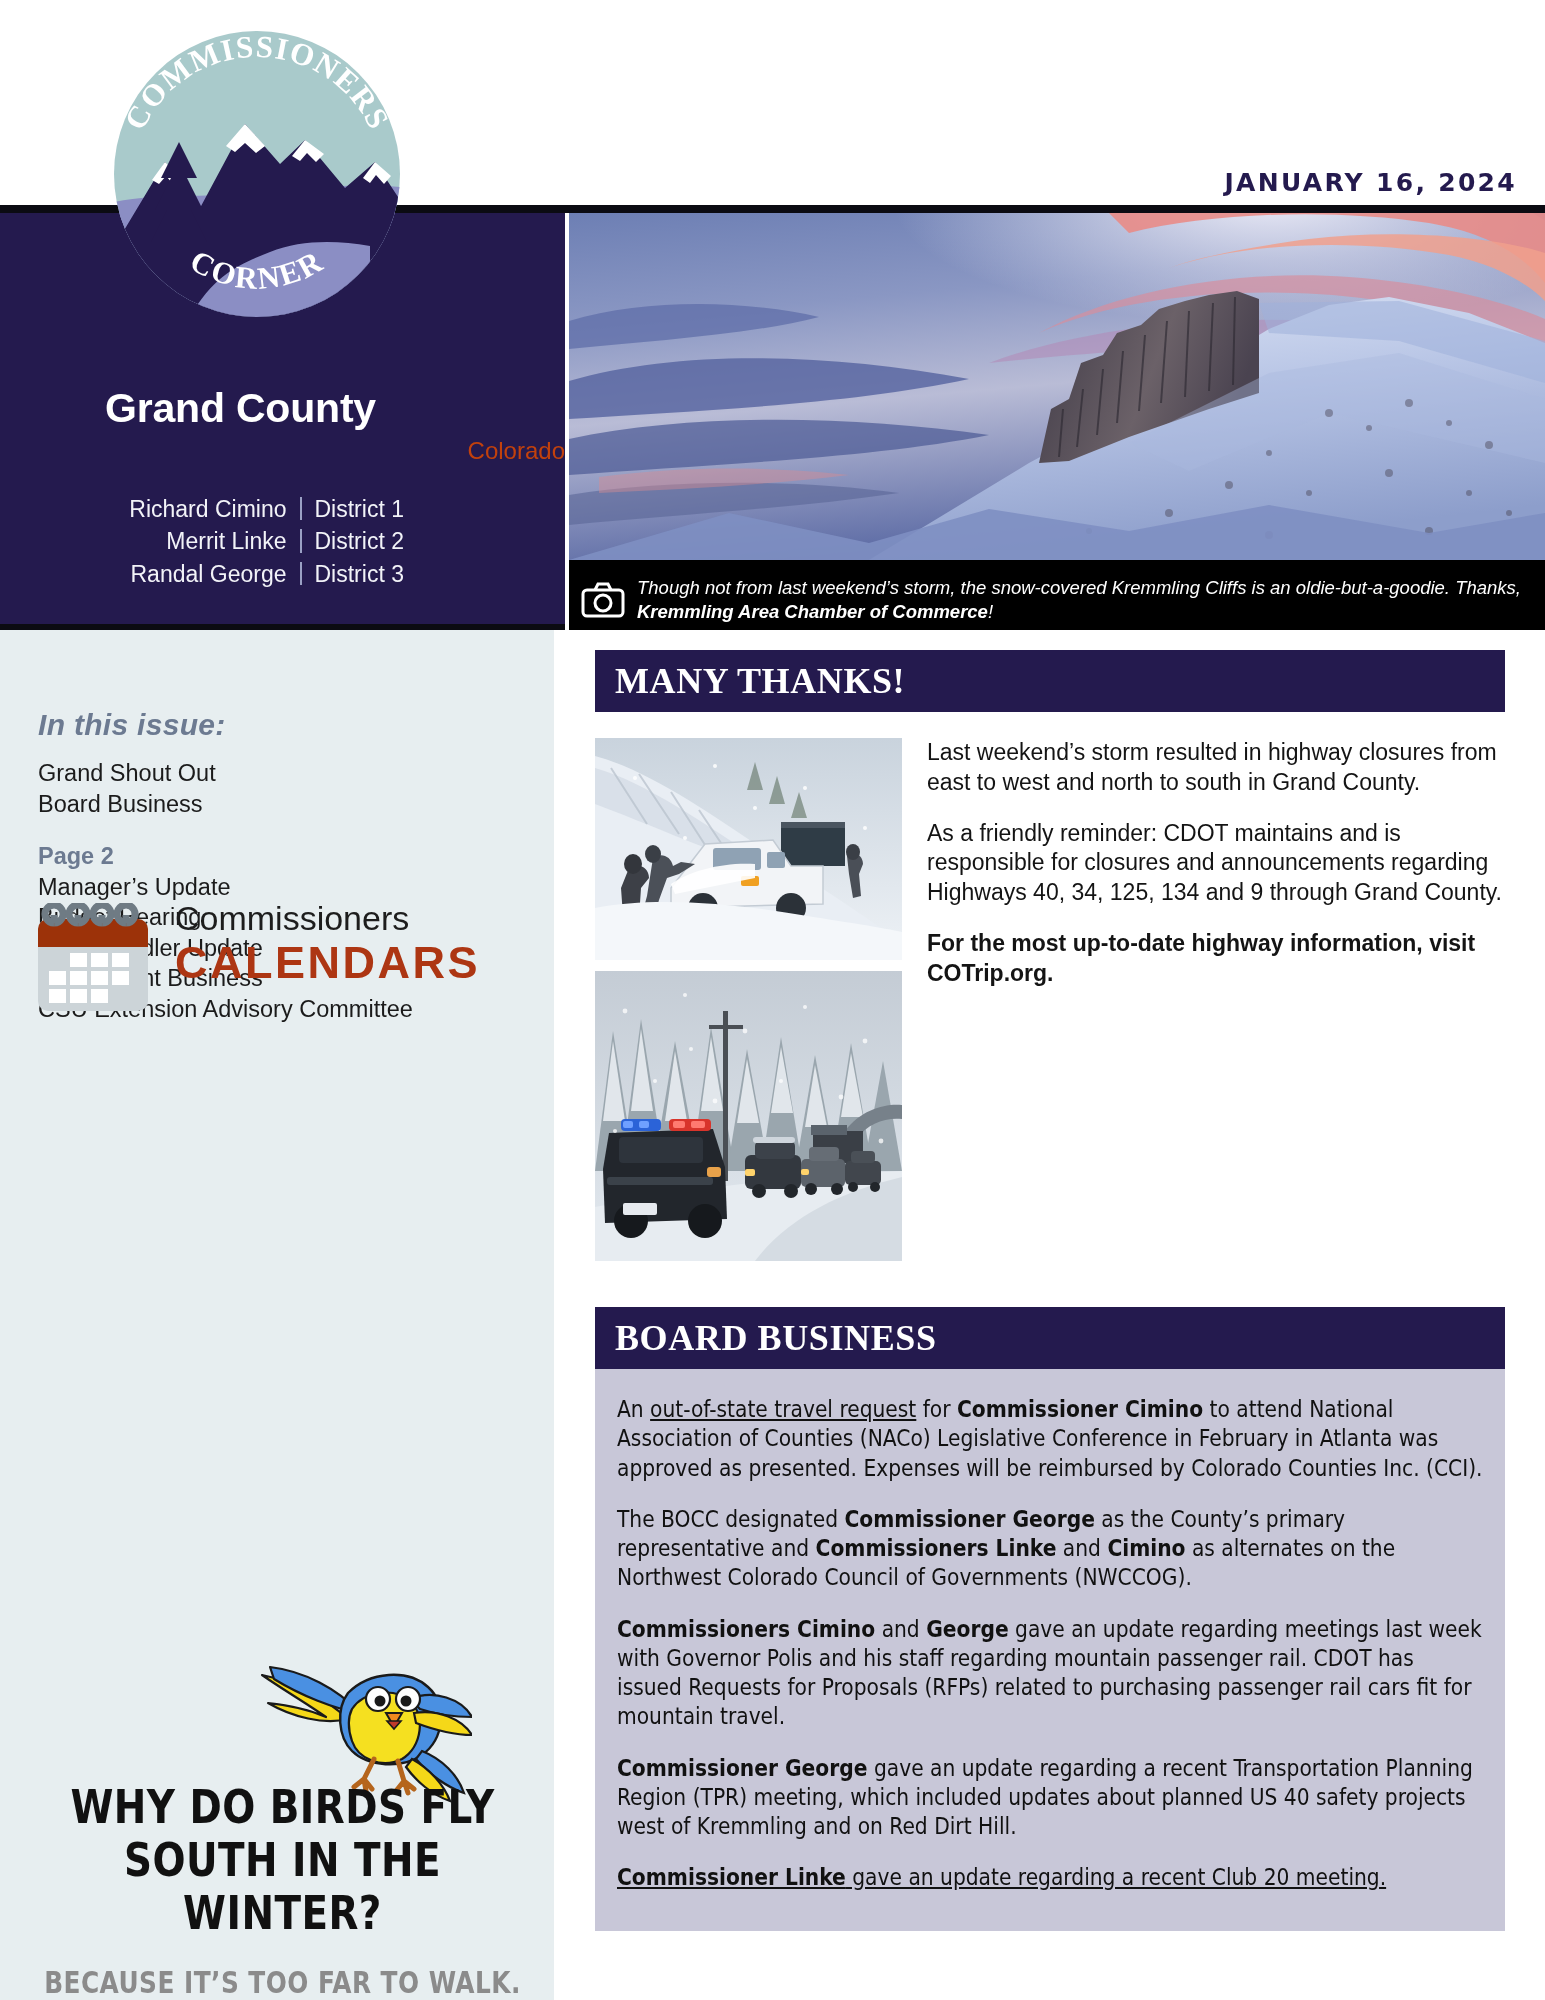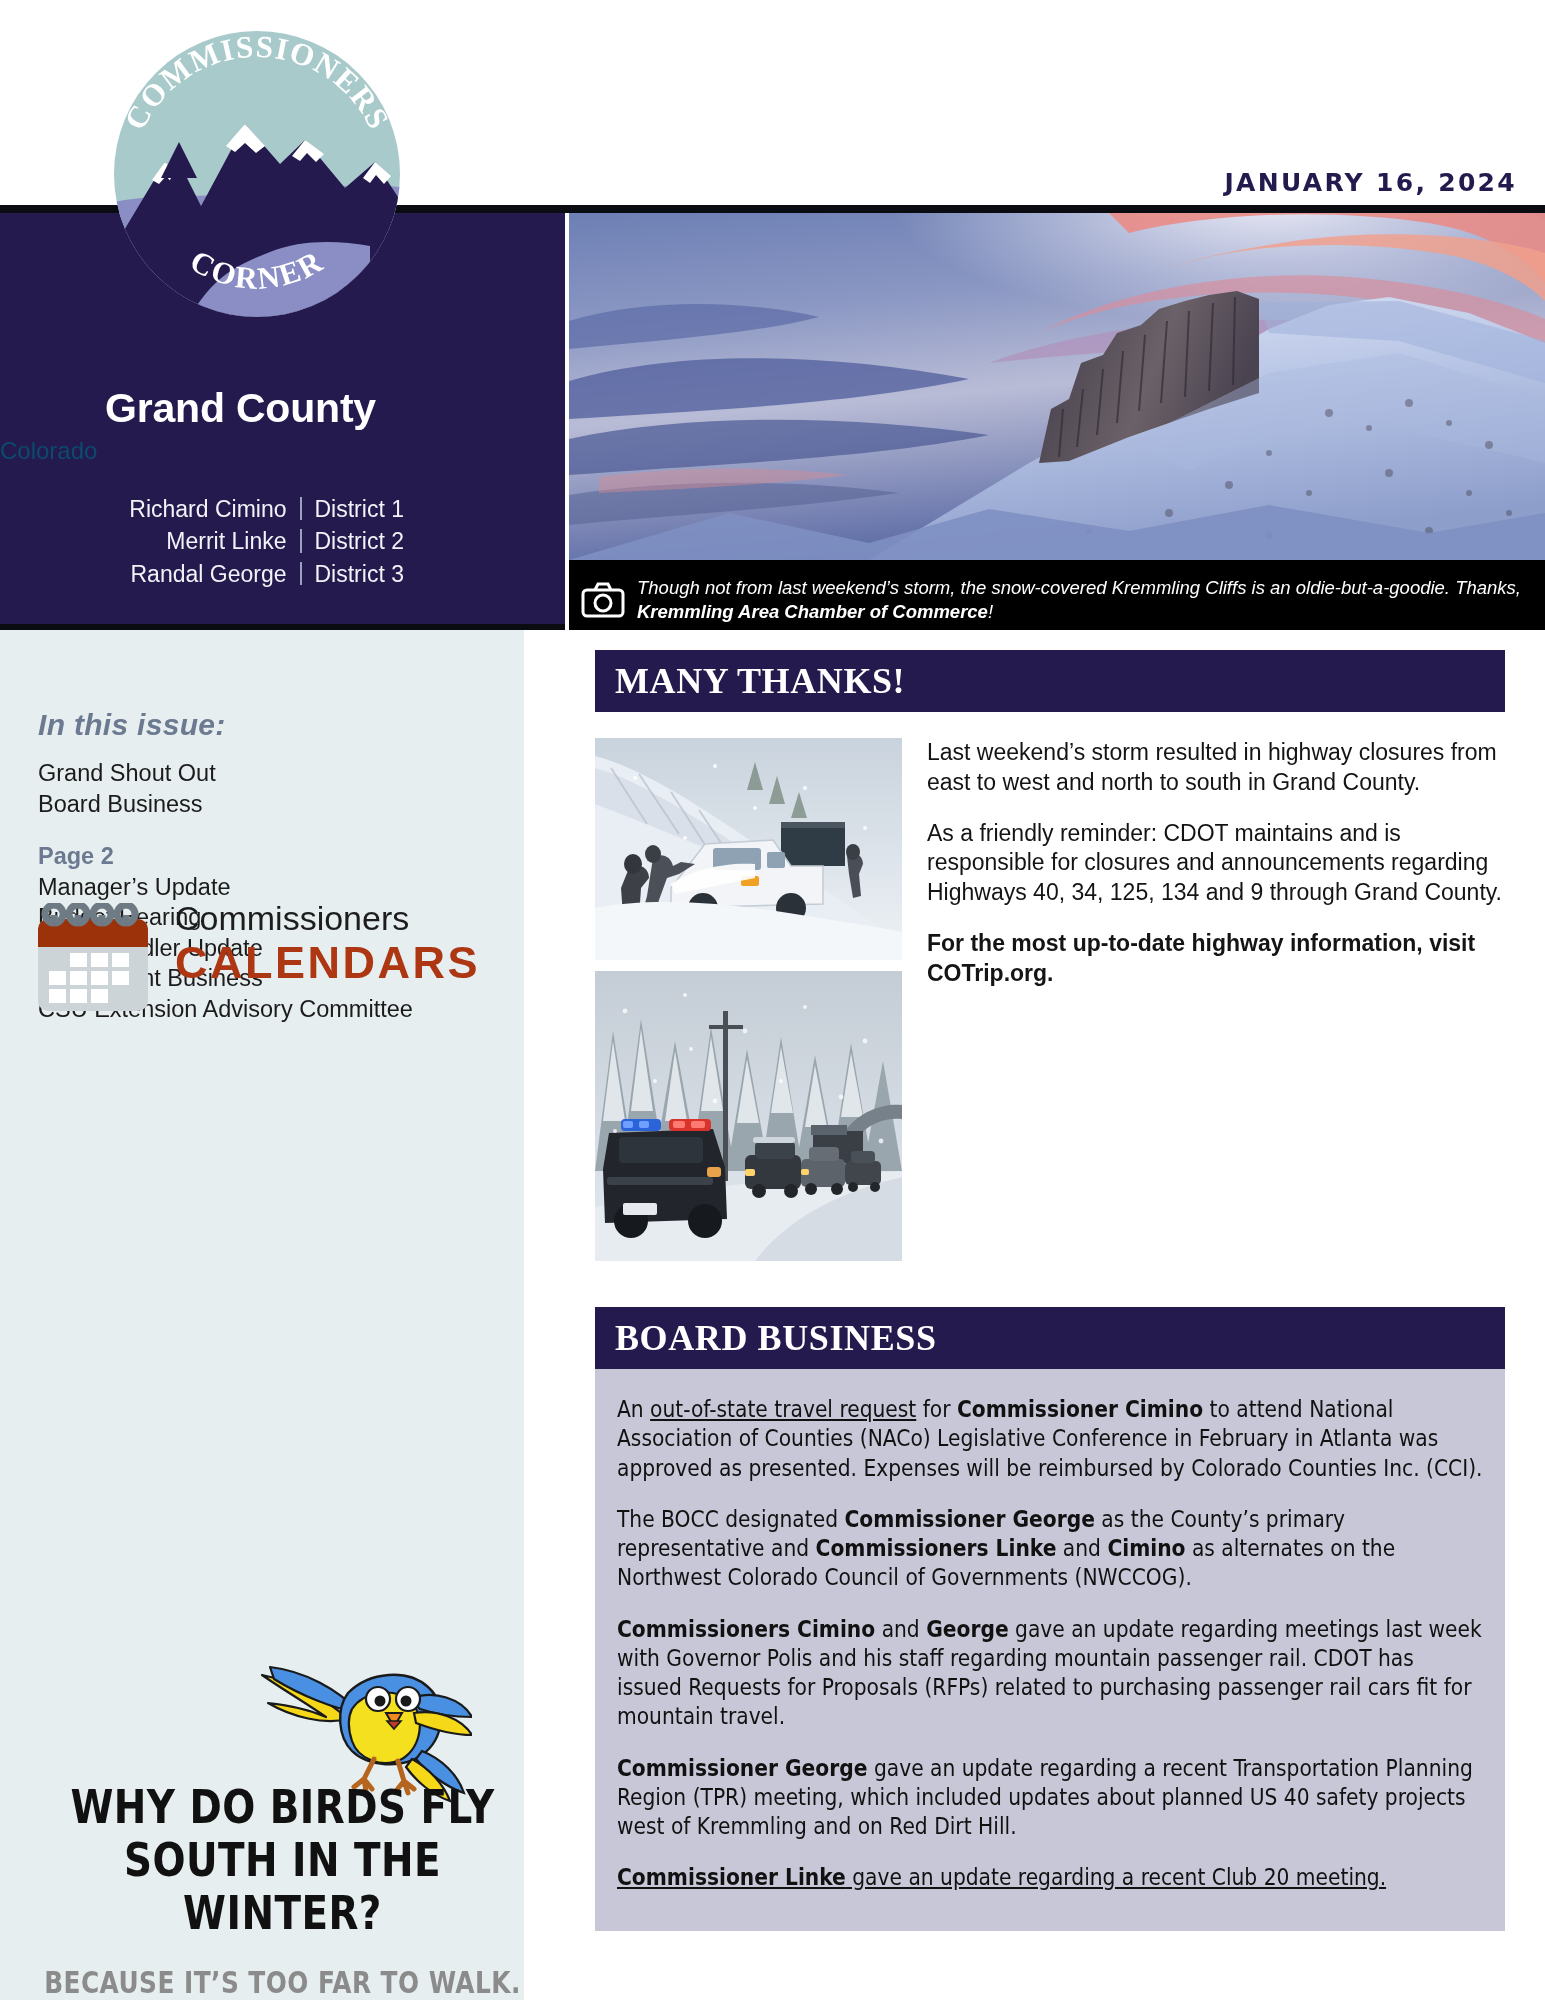--- a/index.html
+++ b/index.html
@@ -26,22 +26,22 @@
 
   
   .logo{position:absolute;left:95px;top:12px;width:325px;height:325px;}
   .logo svg{display:block;}
 
   .county-name{
     position:absolute;left:0;top:385px;width:481px;text-align:center;
     color:#ffffff;font-size:41px;font-weight:bold;letter-spacing:-0.2px;
   }
   .county-state{
-    position:absolute;left:0;top:437px;width:565px;text-align:left;
-    color:#0c4a6e;font-size:24px;font-weight:normal;
+    position:absolute;left:0;top:437px;width:565px;text-align:right;
+    color:#c2410c;font-size:24px;font-weight:normal;
   }
   .commissioners{
     position:absolute;left:0;top:494px;width:565px;
     display:flex;flex-direction:column;align-items:center;gap:2px;
   }
   .comm-row{display:flex;font-size:23px;color:#f2f3f8;line-height:1.32;}
   .comm-name{width:176px;text-align:right;padding-right:13px;}
   .comm-sep{width:2px;background:#9aa0c4;margin:3px 0 4px 0;}
   .comm-dist{width:140px;text-align:left;padding-left:13px;}
 
@@ -53,21 +53,21 @@
     display:flex;align-items:center;
   }
   .cam-icon{width:68px;min-width:68px;display:flex;justify-content:center;align-items:center;}
   .cap-text{
     color:#fff;font-size:18.5px;font-style:italic;line-height:1.32;
     font-family:"Liberation Sans", sans-serif;padding-right:16px;
   }
   .cap-text b{font-weight:bold;font-style:italic;}
 
   
-  .sidebar{position:absolute;left:0;top:630px;width:488px;height:1370px;background:#e7eef0;padding-left:36px;}
+  .sidebar{position:absolute;left:0;top:630px;width:554px;height:1370px;background:#e7eef0;}
   .in-this-issue{
     position:absolute;left:38px;top:78px;
     font-size:30px;font-weight:bold;font-style:italic;color:#6c7a91;letter-spacing:0.3px;
   }
   .toc{position:absolute;left:38px;top:128px;width:480px;}
   .toc-item{font-size:23.5px;color:#1b1b1b;line-height:1.30;}
   .toc-gap{height:22px;}
   .toc-pagelabel{font-size:23.5px;color:#6c7a91;font-weight:bold;line-height:1.30;}
 
   

